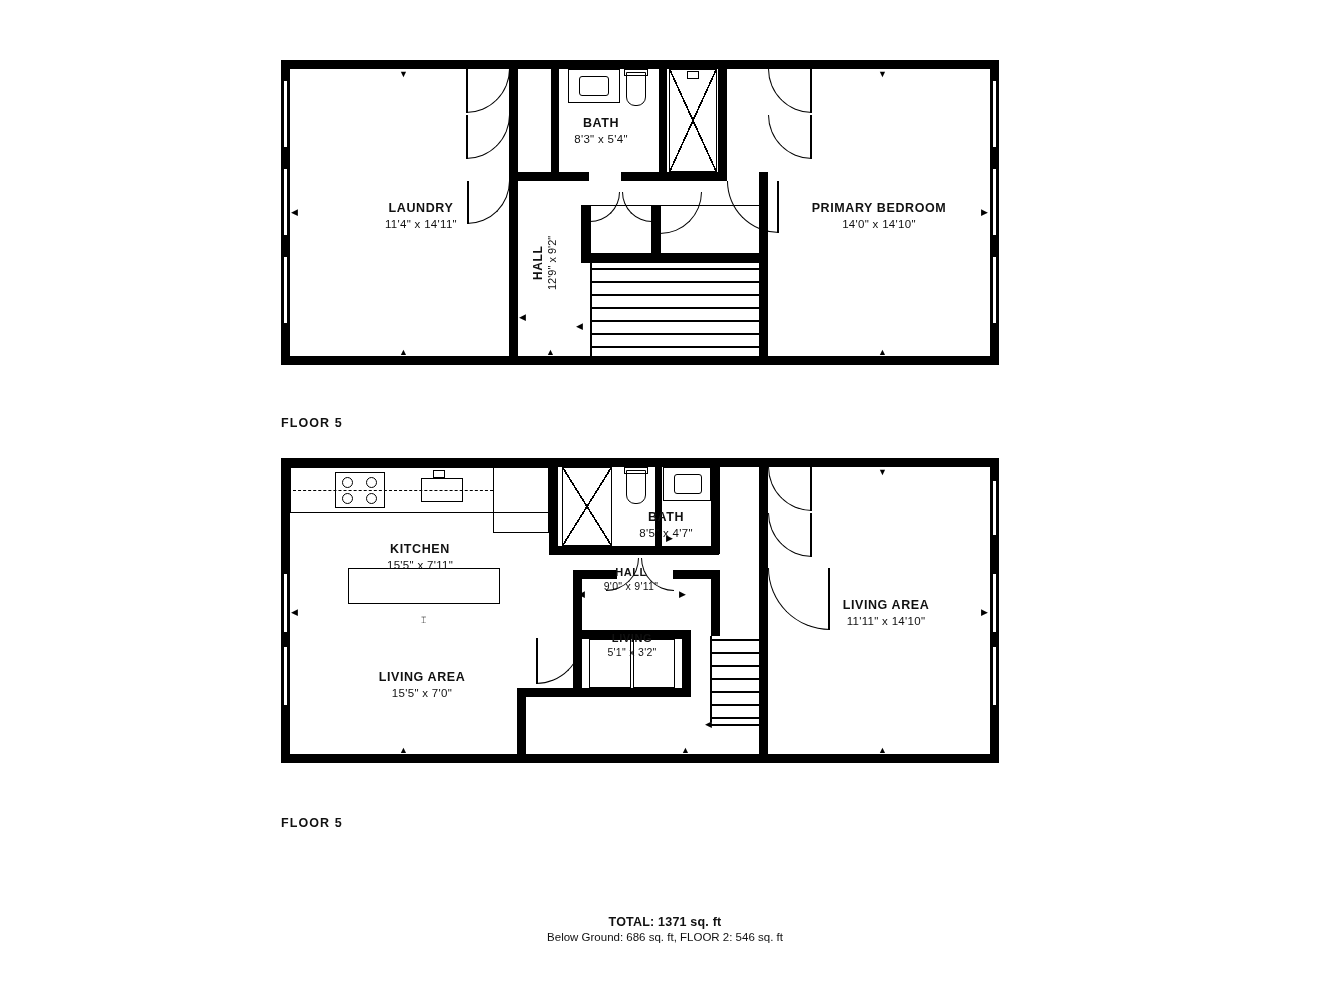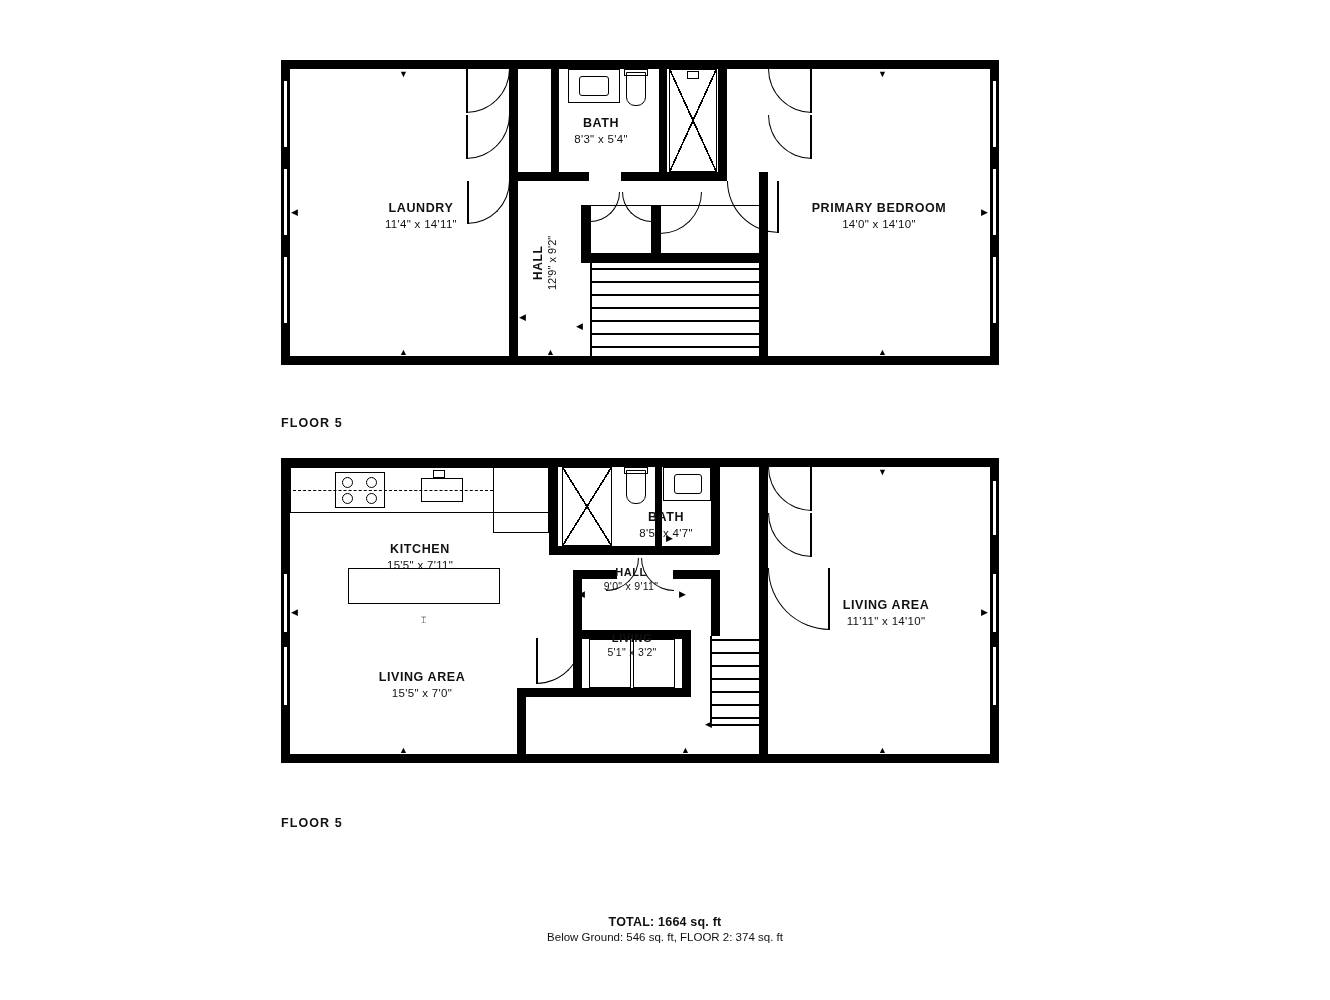--- a/index.html
+++ b/index.html
@@ -366,15 +366,15 @@
 
   <div class="label" style="left:63px; top:212px; width:156px;">
     <span class="name">LIVING AREA</span>
     <span class="dim">15'5" x 7'0"</span>
   </div>
 </div>
 
 <div class="floor-caption" style="left:281px; top:816px;">FLOOR 5</div>
 
 <div class="totals" style="top:915px;">
-  <div class="t1">TOTAL: 1664 sq. ft</div>
-  <div class="t2">Below Ground: 546 sq. ft, FLOOR 2: 374 sq. ft</div>
+  <div class="t1">TOTAL: 1371 sq. ft</div>
+  <div class="t2">Below Ground: 686 sq. ft, FLOOR 2: 546 sq. ft</div>
 </div>
 
 </body></html>

